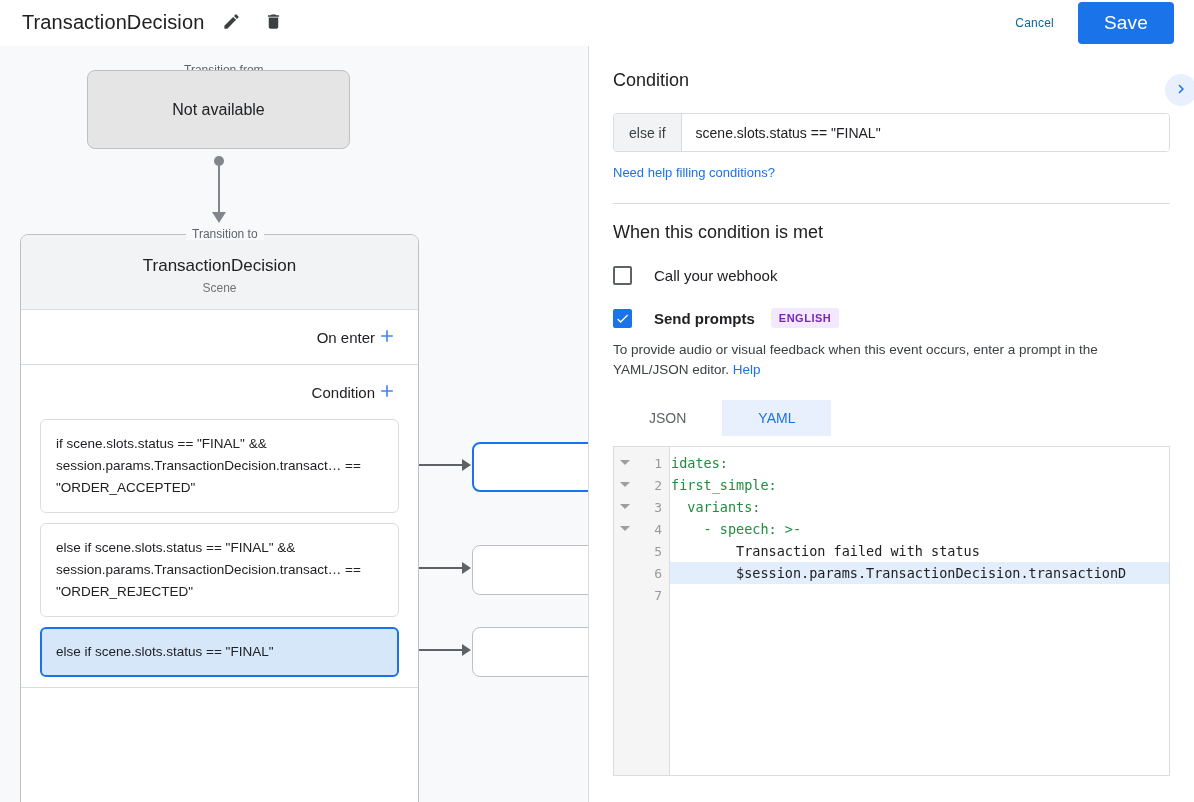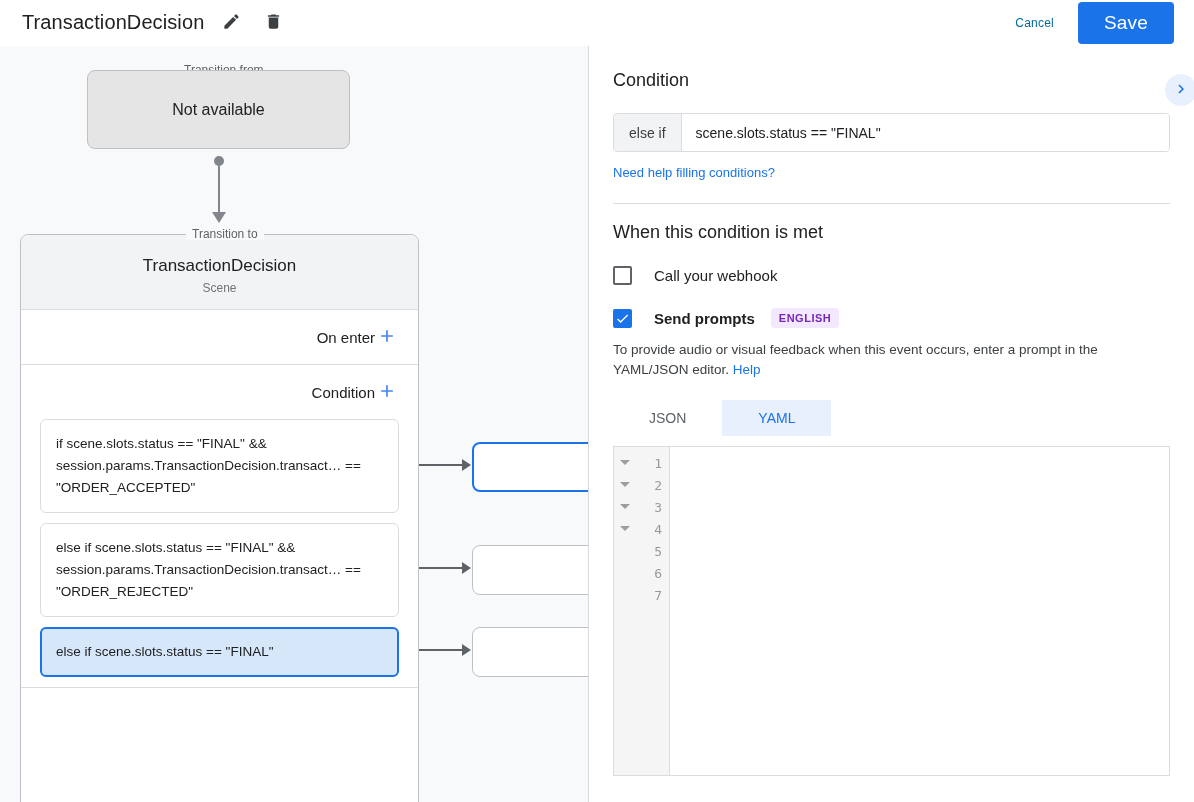--- a/index.html
+++ b/index.html
@@ -423,17 +423,26 @@
           <div class="gline">
               <span>5</span>
             </div>
           <div class="gline">
               <span>6</span>
             </div>
           <div class="gline">
               <span>7</span>
             </div>
         </div>
+        <div class="code">
+          <div class="cline tok-key">idates:</div>
+          <div class="cline tok-key">first_simple:</div>
+          <div class="cline tok-key">  variants:</div>
+          <div class="cline tok-key">    - speech: &gt;-</div>
+          <div class="cline tok-plain">        Transaction failed with status</div>
+          <div class="cline tok-plain hl">        $session.params.TransactionDecision.transactionD</div>
+          <div class="cline tok-plain"></div>
+        </div>
       </div>
     </div>
 
   </div>
 </div>
 
 </body></html>

